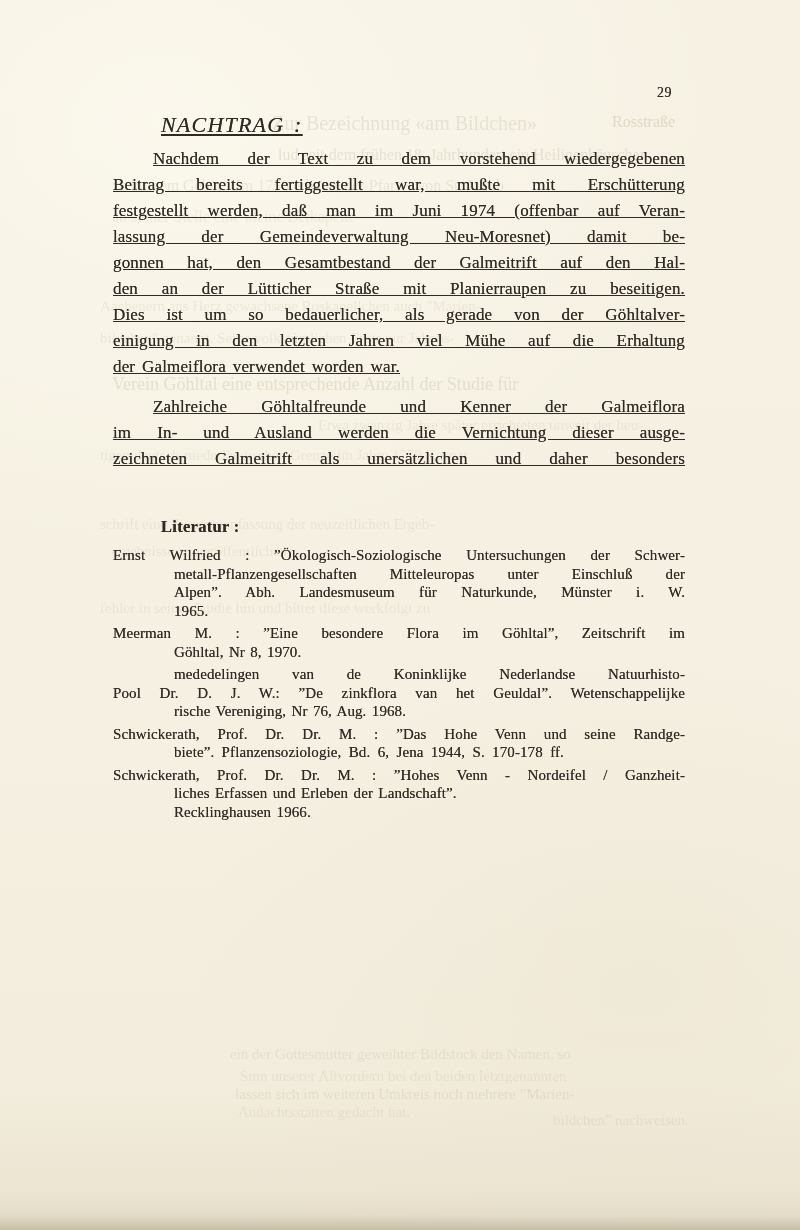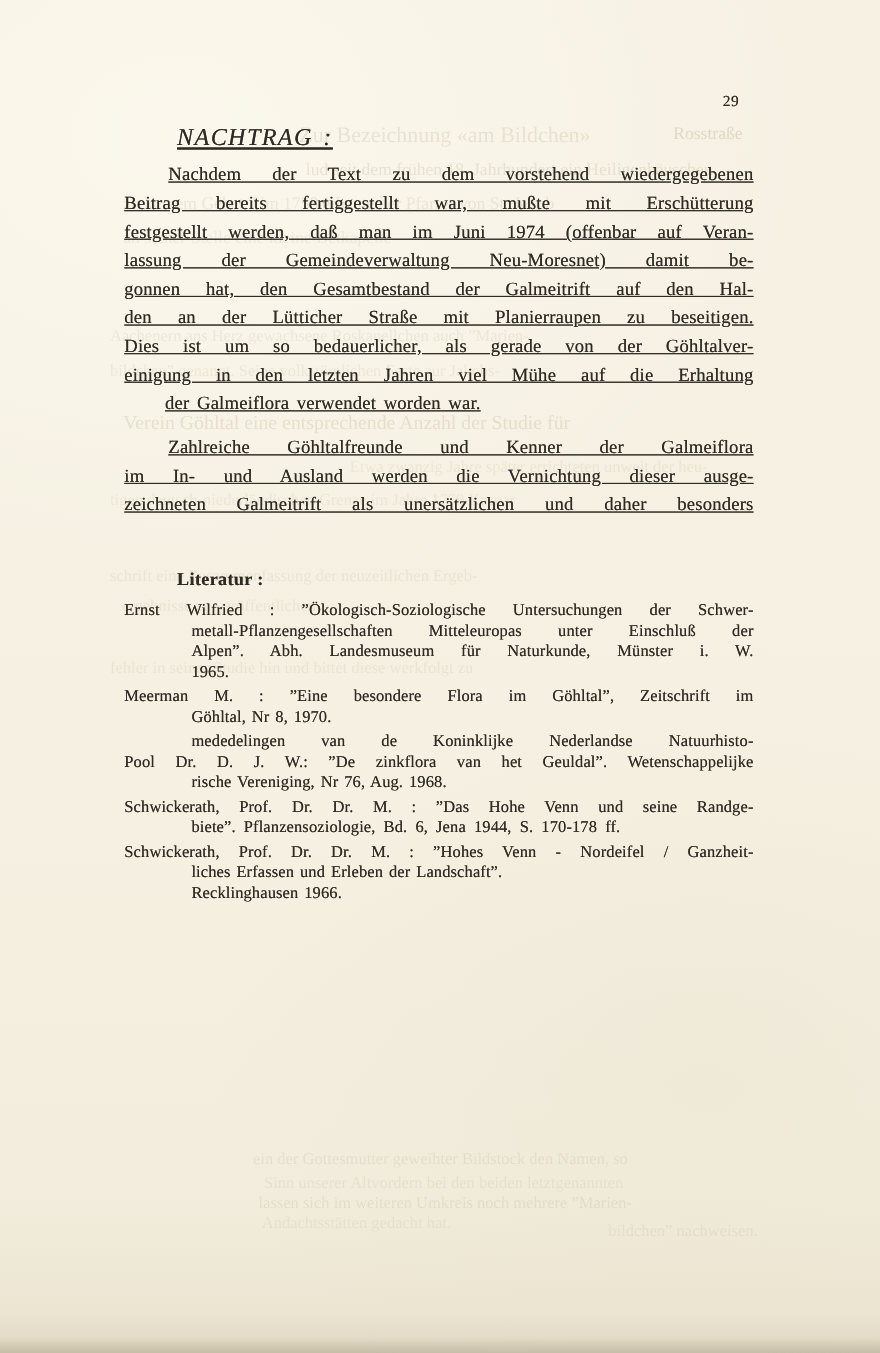--- a/index.html
+++ b/index.html
@@ -36,21 +36,21 @@
     letter-spacing:1.2px;word-spacing:3px;text-decoration:underline;
   }
   .para{
     position:absolute;left:113px;width:572px;
     font-size:17px;line-height:26px;
     letter-spacing:.15px;word-spacing:1px;text-decoration:underline;
   }
   .p1{top:146px;}
   .p2{top:394px;}
   .jl{text-align:justify;text-align-last:justify;}
-  .jl.last{text-align-last:left;word-spacing:2.5px;margin-left:37px;}
+  .jl.last{text-align-last:left;word-spacing:2.5px;}
   .jl.findent{text-indent:40px;}
 
   .lit-heading{
     position:absolute;left:161px;top:517px;
     font-size:16.5px;font-weight:bold;letter-spacing:.3px;
   }
   .bib{
     position:absolute;left:113px;top:546px;width:572px;
     font-size:15px;line-height:18.5px;
     letter-spacing:.1px;word-spacing:1.5px;

